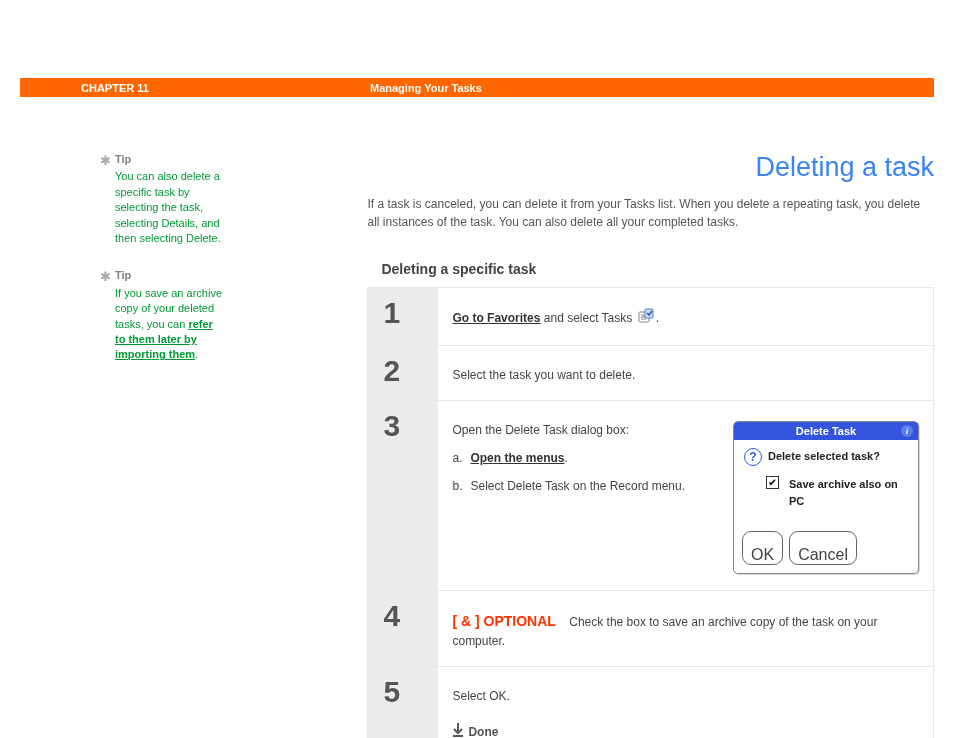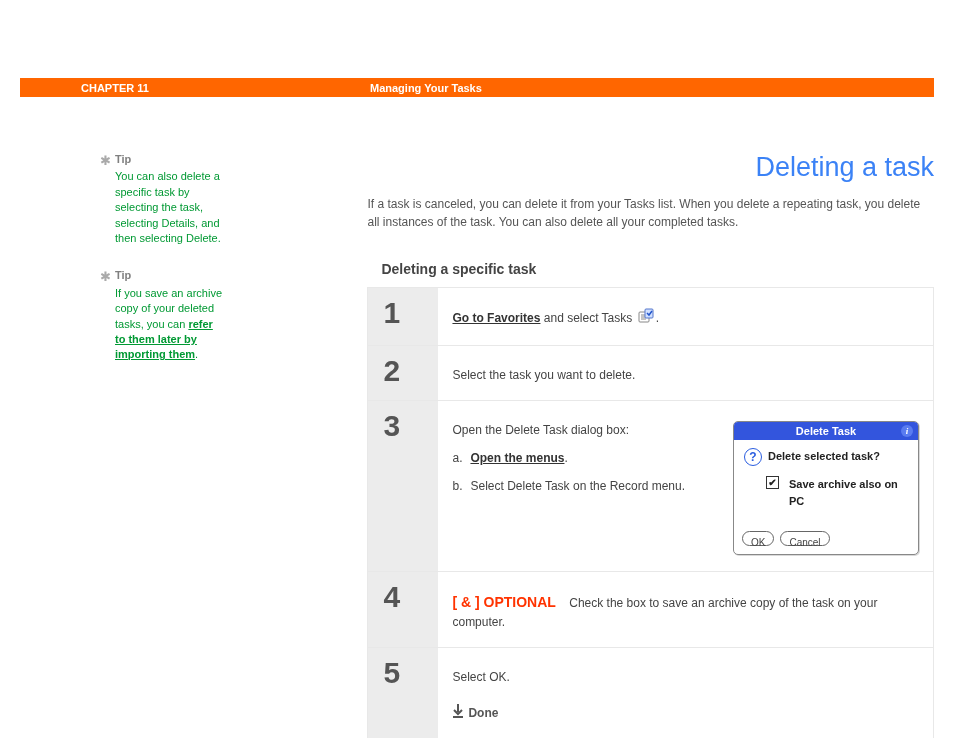--- a/index.html
+++ b/index.html
@@ -214,22 +214,22 @@
     margin-left: 22px; flex-shrink:0;
   }
   .dialog-buttons {
     padding: 4px 8px 8px 8px;
     display:flex;
     gap:6px;
   }
   .pill-btn {
     border:1px solid #666;
     border-radius:9px;
-    font-size:10px;
-    padding: 4px 8px;
+    font-size:16px;
+    padding: 16px 8px;
     background:#fff;
     line-height:14px;
     height:15px;
     box-sizing:border-box;
   }
   .optional-tag {
     color: #ff3300;
     font-weight: bold;
     font-size: 14px;
   }

